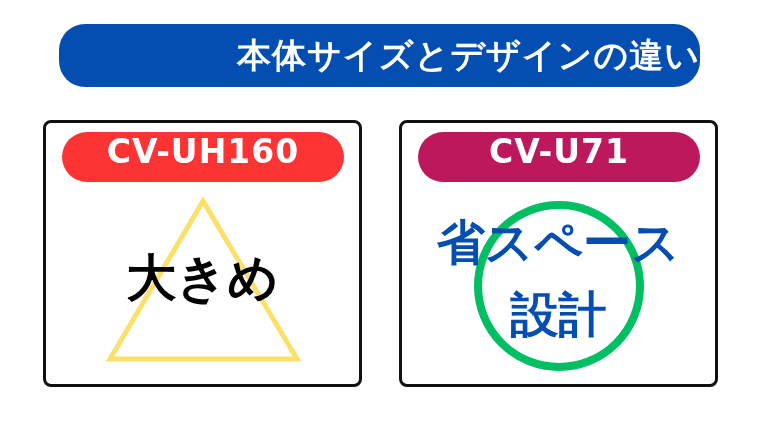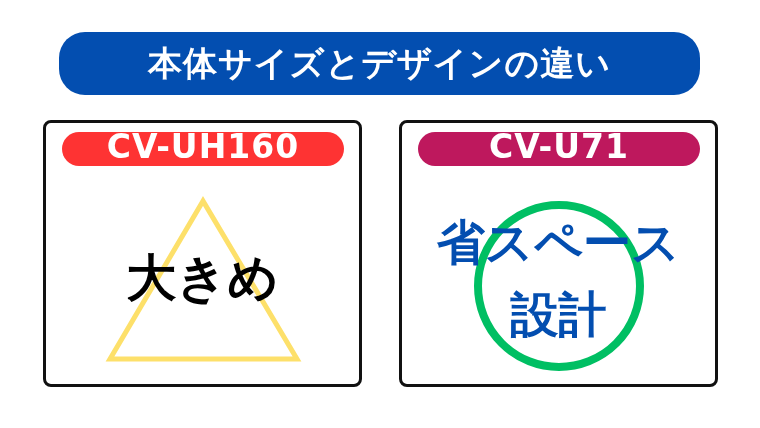--- a/index.html
+++ b/index.html
@@ -1,26 +1,26 @@
 <!DOCTYPE html>
 <html><head>
 <meta charset="utf-8">
 <style>
   html, body { margin:0; padding:0; }
   body { width:760px; height:428px; background:#ffffff; position:relative; overflow:hidden;
          font-family:"DejaVu Sans", sans-serif; }
-  .title-banner { position:absolute; left:59px; top:32px; width:641px; height:63px;
-         background:#034eb0; border-radius:26px; display:flex; align-items:center; justify-content:center; }
+  .title-banner { position:absolute; left:59px; top:24px; width:641px; height:63px;
+         background:#034eb0; border-radius:26px; display:flex; align-items:center; justify-content:flex-end; }
   .title-banner span { color:#fff; font-weight:bold; font-size:34px; letter-spacing:1px; }
   .card { position:absolute; top:120px; width:313px; height:261px; border:3px solid #111;
           border-radius:8px; background:#fff; box-sizing:content-box; }
   .card.left { left:43px; }
   .card.right { left:399px; }
-  .pill { position:absolute; left:16px; top:9px; width:282px; height:34px; border-radius:25px;
-          display:flex; align-items:flex-end; justify-content:center; }
+  .pill { position:absolute; left:16px; top:9px; width:282px; height:50px; border-radius:25px;
+          display:flex; align-items:flex-start; justify-content:center; }
   .pill span { color:#fff; font-size:33px; font-weight:bold; letter-spacing:1px; }
   .shape { position:absolute; left:0; top:0; }
   .big-text { position:absolute; width:100%; text-align:center; font-weight:bold; }
 </style>
 </head>
 <body>
 
 <div class="title-banner">
   <span>本体サイズとデザインの違い</span>
 </div>

